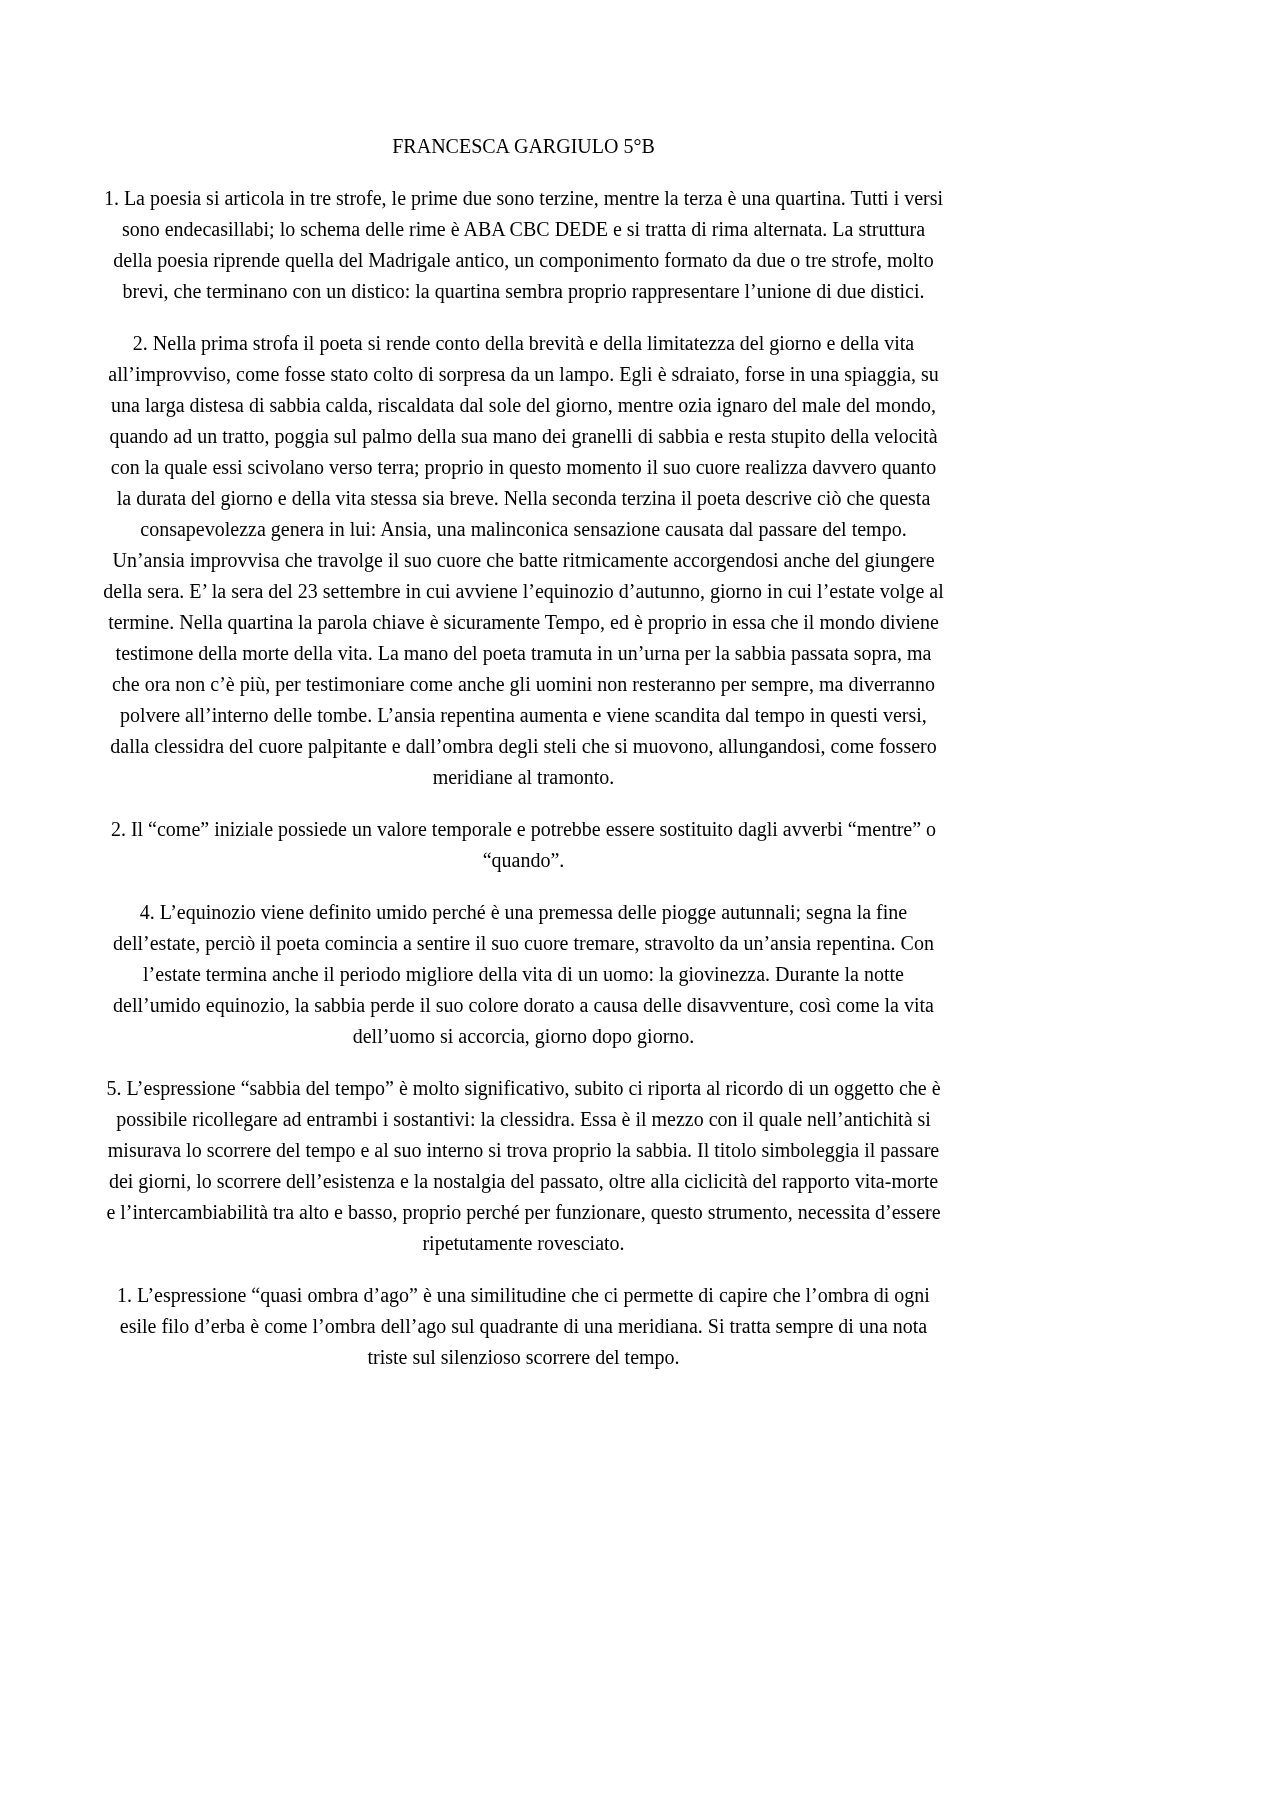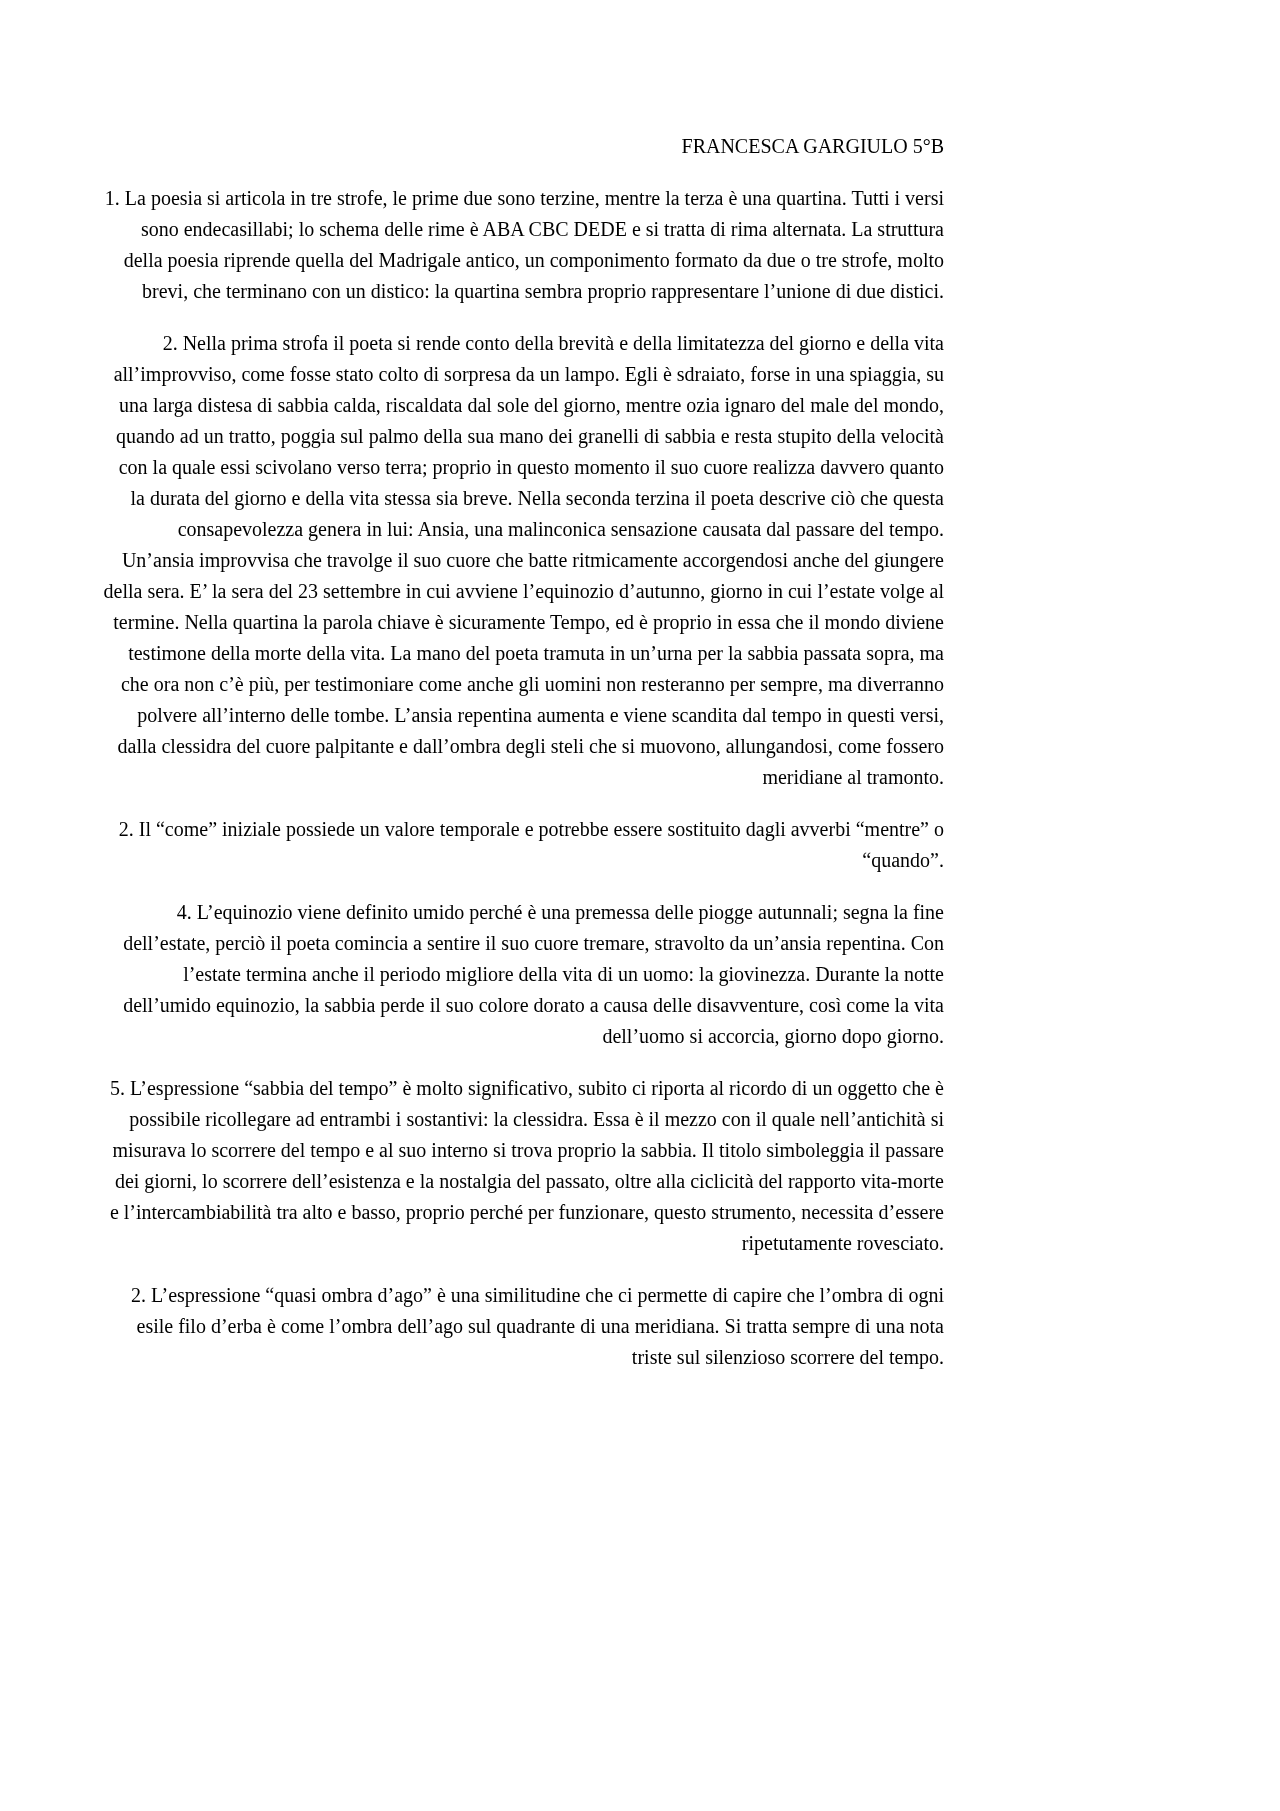--- a/index.html
+++ b/index.html
@@ -11,21 +11,21 @@
     position: relative;
     width: 1232px;
     height: 1811px;
     background: #ffffff;
     box-sizing: border-box;
     padding: 131px 288px 60px 103px;
     color: #000000;
     font-family: "Liberation Serif", "DejaVu Serif", serif;
     font-size: 20px;
     line-height: 1.55;
-    text-align: right;
+    text-align: center;
     overflow: hidden;
   }
   .page p {
     margin: 0 0 21px 0;
     white-space: pre-wrap;
   }
   .author-line, .title-line {
     font-weight: normal;
   }
 </style>
@@ -34,14 +34,14 @@
 
 <div class="page">
   <p class="author-line">FRANCESCA GARGIULO 5°B</p>
 
 
   <p>1. La poesia si articola in tre strofe, le prime due sono terzine, mentre la terza è una quartina. Tutti i versi sono endecasillabi; lo schema delle rime è ABA CBC DEDE e si tratta di rima alternata. La struttura della poesia riprende quella del Madrigale antico, un componimento formato da due o tre strofe, molto brevi, che terminano con un distico: la quartina sembra proprio rappresentare l’unione di due distici.</p>
   <p>2. Nella prima strofa il poeta si rende conto della brevità e della limitatezza del giorno e della vita all’improvviso, come fosse stato colto di sorpresa da un lampo. Egli è sdraiato, forse in una spiaggia, su una larga distesa di sabbia calda, riscaldata dal sole del giorno, mentre ozia ignaro del male del mondo, quando ad un tratto, poggia sul palmo della sua mano dei granelli di sabbia e resta stupito della velocità con la quale essi scivolano verso terra; proprio in questo momento il suo cuore realizza davvero quanto la durata del giorno e della vita stessa sia breve. Nella seconda terzina il poeta descrive ciò che questa consapevolezza genera in lui: Ansia, una malinconica sensazione causata dal passare del tempo. Un’ansia improvvisa che travolge il suo cuore che batte ritmicamente accorgendosi anche del giungere della sera. E’ la sera del 23 settembre in cui avviene l’equinozio d’autunno, giorno in cui l’estate volge al termine. Nella quartina la parola chiave è sicuramente Tempo, ed è proprio in essa che il mondo diviene testimone della morte della vita. La mano del poeta tramuta in un’urna per la sabbia passata sopra, ma che ora non c’è più, per testimoniare come anche gli uomini non resteranno per sempre, ma diverranno polvere all’interno delle tombe. L’ansia repentina aumenta e viene scandita dal tempo in questi versi, dalla clessidra del cuore palpitante e dall’ombra degli steli che si muovono, allungandosi, come fossero meridiane al tramonto.</p>
   <p>2. Il “come” iniziale possiede un valore temporale e potrebbe essere sostituito dagli avverbi “mentre” o “quando”.</p>
   <p>4. L’equinozio viene definito umido perché è una premessa delle piogge autunnali; segna la fine dell’estate, perciò il poeta comincia a sentire il suo cuore tremare, stravolto da un’ansia repentina. Con l’estate termina anche il periodo migliore della vita di un uomo: la giovinezza. Durante la notte dell’umido equinozio, la sabbia perde il suo colore dorato a causa delle disavventure, così come la vita dell’uomo si accorcia, giorno dopo giorno.</p>
   <p>5. L’espressione “sabbia del tempo” è molto significativo, subito ci riporta al ricordo di un oggetto che è possibile ricollegare ad entrambi i sostantivi: la clessidra. Essa è il mezzo con il quale nell’antichità si misurava lo scorrere del tempo e al suo interno si trova proprio la sabbia. Il titolo simboleggia il passare dei giorni, lo scorrere dell’esistenza e la nostalgia del passato, oltre alla ciclicità del rapporto vita-morte e l’intercambiabilità tra alto e basso, proprio perché per funzionare, questo strumento, necessita d’essere ripetutamente rovesciato.</p>
-  <p>2. L’espressione “quasi ombra d’ago” è una similitudine che ci permette di capire che l’ombra di ogni esile filo d’erba è come l’ombra dell’ago sul quadrante di una meridiana. Si tratta sempre di una nota triste sul silenzioso scorrere del tempo.</p>
+  <p>1. L’espressione “quasi ombra d’ago” è una similitudine che ci permette di capire che l’ombra di ogni esile filo d’erba è come l’ombra dell’ago sul quadrante di una meridiana. Si tratta sempre di una nota triste sul silenzioso scorrere del tempo.</p>
 </div>
 
 </body></html>

